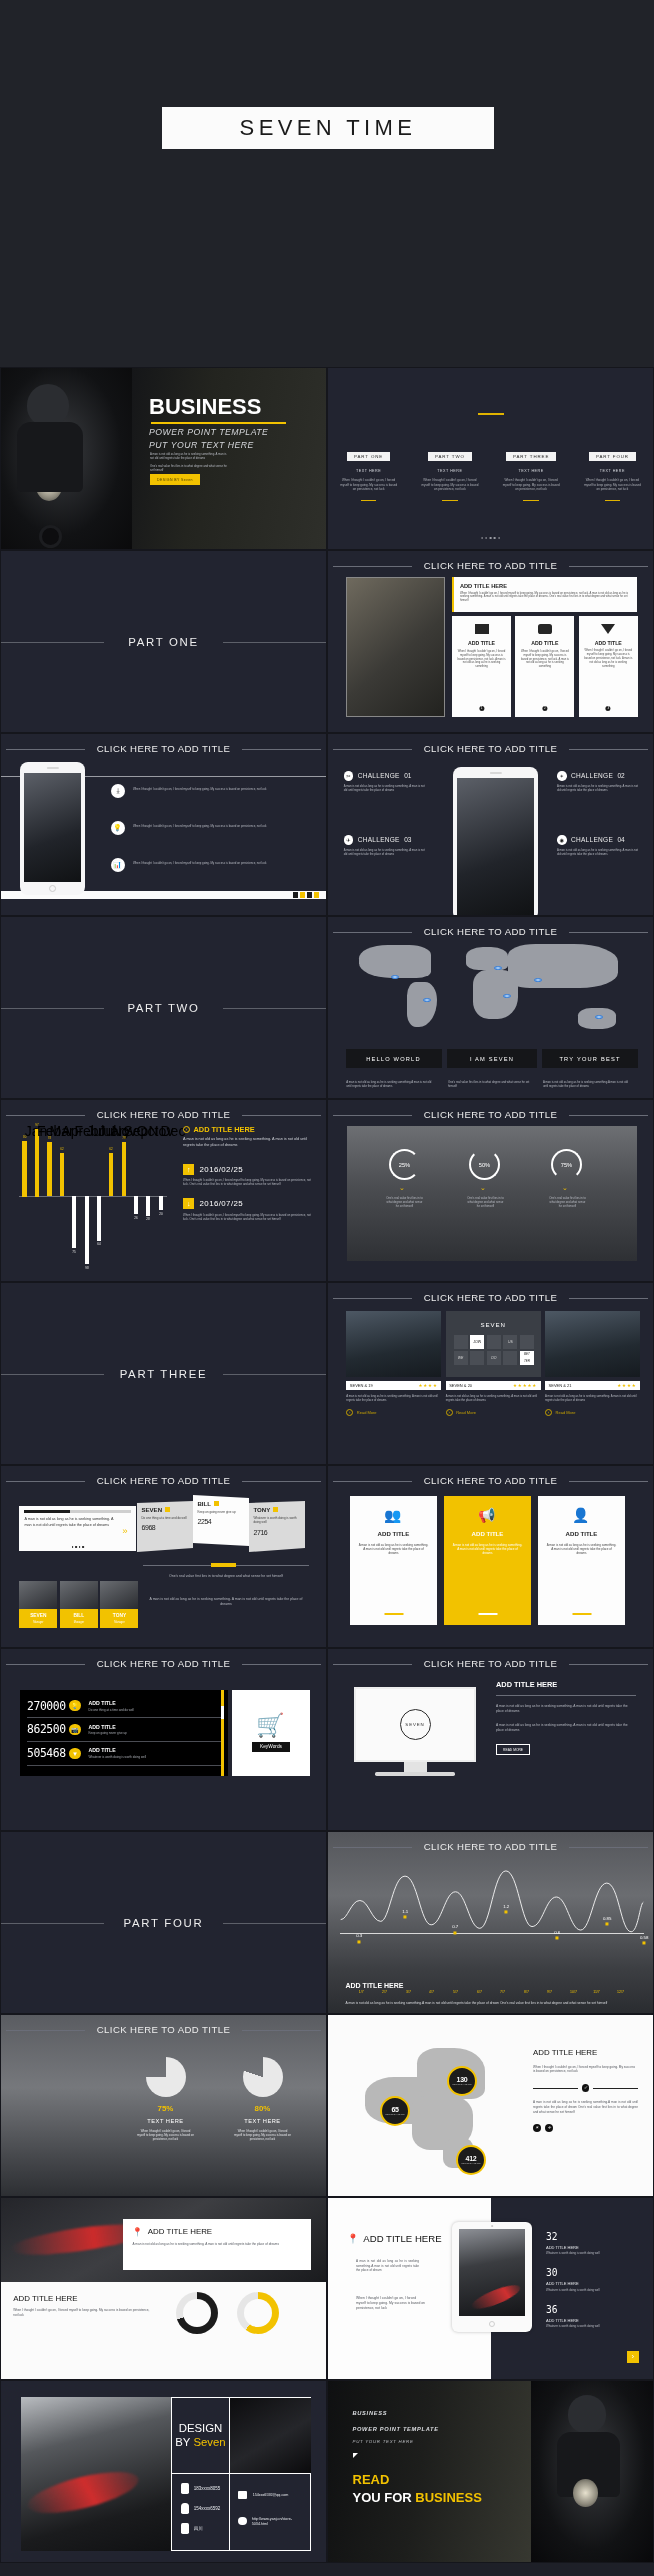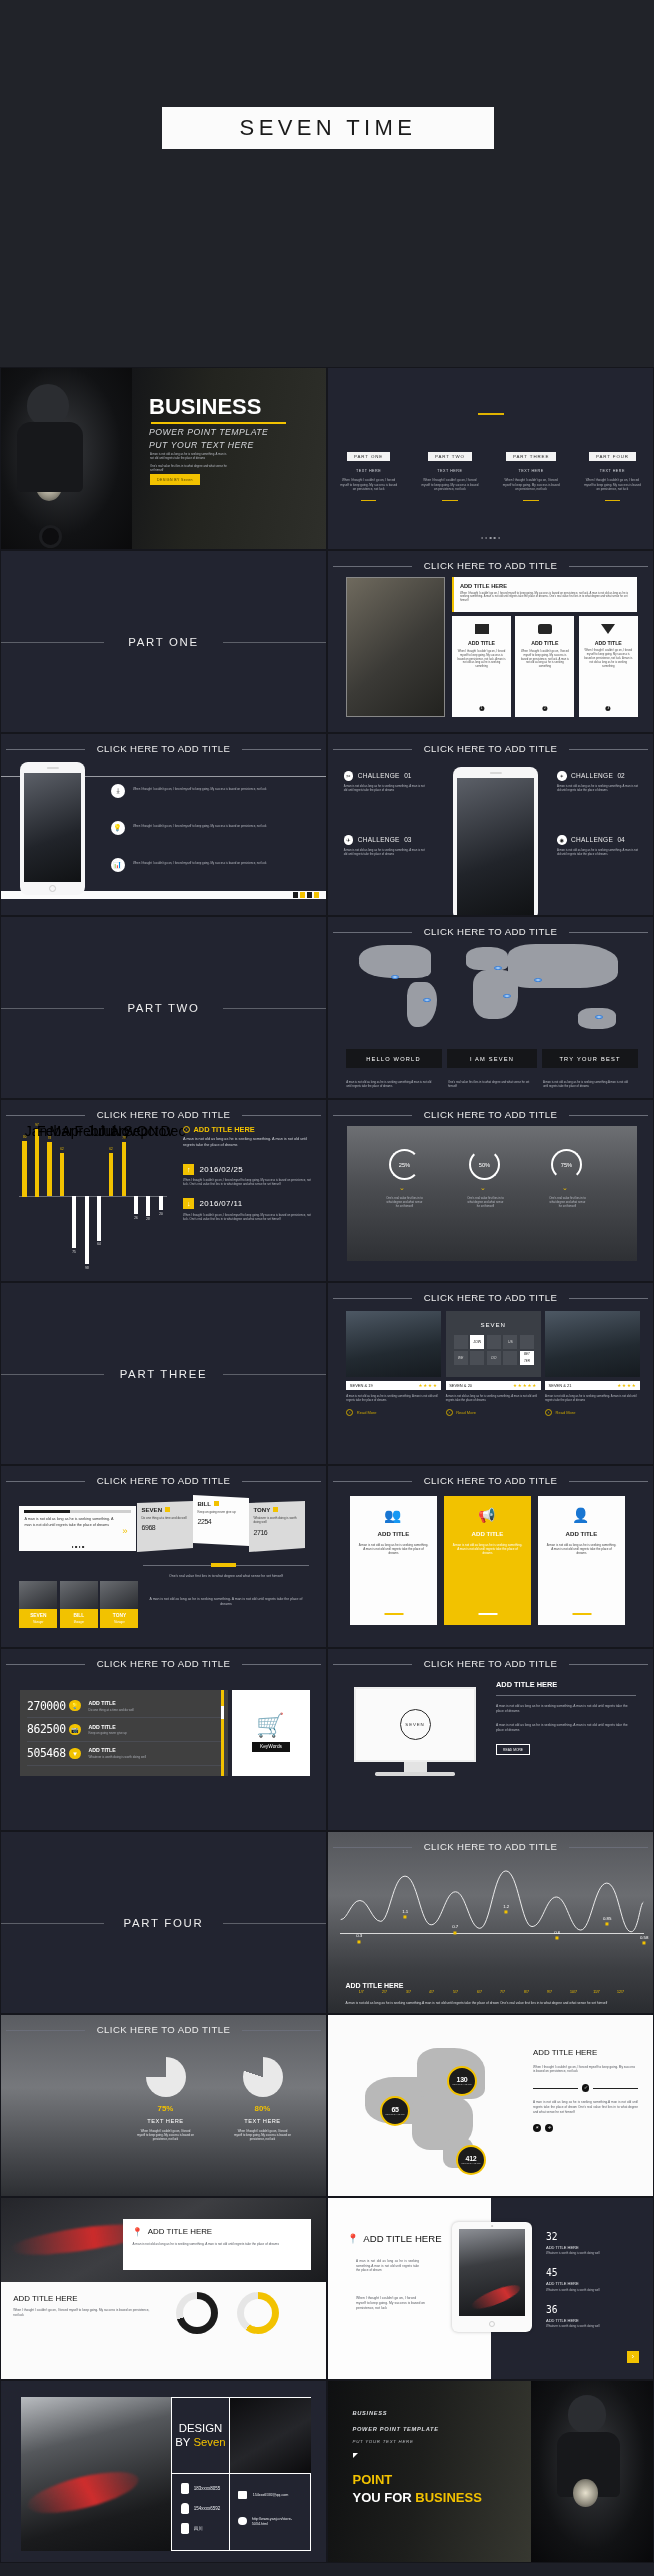--- a/index.html
+++ b/index.html
@@ -440,21 +440,21 @@
           <div style="font-size:3.8px;line-height:5.8px;color:#cfd2d8;margin-top:3.5px">A man is not old as long as he is seeking something. A man is not old until regrets take the place of dreams</div>
 
           <div style="display:flex;align-items:center;gap:5.2px;margin-top:15px">
             <span style="width:11.4px;height:11.4px;background:#f2c200;color:#fff;font-size:7px;text-align:center;line-height:11.4px">↑</span>
             <span style="color:#fff;font-size:7.9px;letter-spacing:0.4px">2016/02/25</span>
           </div>
           <div class="tiny" style="margin-top:3.5px">When I thought I couldn’t go on, I forced myself to keep going. My success is based on persistence, not luck. One's real value first lies in to what degree and what sense he set himself</div>
 
           <div style="display:flex;align-items:center;gap:5.2px;margin-top:11.4px">
             <span style="width:11.4px;height:11.4px;background:#f2c200;color:#fff;font-size:7px;text-align:center;line-height:11.4px">↓</span>
-            <span style="color:#fff;font-size:7.9px;letter-spacing:0.4px">2016/07/11</span>
+            <span style="color:#fff;font-size:7.9px;letter-spacing:0.4px">2016/07/25</span>
           </div>
           <div class="tiny" style="margin-top:3.5px">When I thought I couldn’t go on, I forced myself to keep going. My success is based on persistence, not luck. One's real value first lies in to what degree and what sense he set himself</div>
         </div>
       </div>
 
       <div class="slide">
         <div class="sl-title">
           <span class="line l"></span>
           <span>CLICK HERE TO ADD TITLE</span>
           <span class="line r"></span>
@@ -654,21 +654,21 @@
       </div>
     </div>
 
     <div class="row">
       <div class="slide">
         <div class="sl-title">
           <span class="line l"></span>
           <span>CLICK HERE TO ADD TITLE</span>
           <span class="line r"></span>
         </div>
-        <div style="position:absolute;left:19px;top:41px;width:208px;height:86px;background:#404040;padding:8.7px 7px">
+        <div style="position:absolute;left:19px;top:41px;width:208px;height:86px;background:#000000;padding:8.7px 7px">
           <div style="display:flex;align-items:center;border-bottom:0.9px solid #4a4c53;padding-bottom:4.4px">
             <span style="font-size:11.4px;color:#fff;letter-spacing:-0.4px;font-family:'DejaVu Sans Mono',monospace">270000</span>
             <span style="width:11.4px;height:11.4px;border-radius:50%;background:#f2c200;margin:0 7.9px 0 3.5px;color:#fff;font-size:6.1px;text-align:center;line-height:11.4px">💡</span>
             <span style="flex:1">
               <span style="display:block;font-size:5.2px;color:#fff;font-weight:bold">ADD TITLE</span>
               <span style="display:block;font-size:3px;color:#a8abb2;margin-top:1.7px">Do one thing at a time and do well</span>
             </span>
           </div>
           <div style="display:flex;align-items:center;border-bottom:0.9px solid #4a4c53;padding:4.4px 0">
             <span style="font-size:11.4px;color:#fff;letter-spacing:-0.4px;font-family:'DejaVu Sans Mono',monospace">862500</span>
@@ -876,21 +876,21 @@
           </div>
           <i style="position:absolute;left:50%;bottom:4.4px;transform:translateX(-50%);width:6.1px;height:6.1px;border-radius:50%;border:0.9px solid #cfcfcf;display:block"></i>
         </div>
         <div style="position:absolute;left:218px;top:33px;width:87px">
           <div style="margin-bottom:12.2px">
             <div style="font-size:9.6px;color:#fff;font-family:'DejaVu Sans Mono',monospace">32</div>
             <div style="font-size:4px;color:#e3e5e9;margin-top:2.6px">ADD TITLE HERE</div>
             <div class="tiny" style="margin-top:1.7px">Whatever is worth doing is worth doing well</div>
           </div>
           <div style="margin-bottom:12.2px">
-            <div style="font-size:9.6px;color:#fff;font-family:'DejaVu Sans Mono',monospace">45</div>
+            <div style="font-size:9.6px;color:#fff;font-family:'DejaVu Sans Mono',monospace">30</div>
             <div style="font-size:4px;color:#e3e5e9;margin-top:2.6px">ADD TITLE HERE</div>
             <div class="tiny" style="margin-top:1.7px">Whatever is worth doing is worth doing well</div>
           </div>
           <div>
             <div style="font-size:9.6px;color:#fff;font-family:'DejaVu Sans Mono',monospace">36</div>
             <div style="font-size:4px;color:#e3e5e9;margin-top:2.6px">ADD TITLE HERE</div>
             <div class="tiny" style="margin-top:1.7px">Whatever is worth doing is worth doing well</div>
           </div>
         </div>
         <div style="position:absolute;right:14px;bottom:15.7px;width:12.2px;height:12.2px;background:#f2c200;color:#fff;font-size:7.9px;text-align:center;line-height:12.2px">›</div>
@@ -942,21 +942,21 @@
           <i style="position:absolute;left:37px;top:14px;width:38px;height:38px;border-radius:50% 50% 45% 45%;background:#2b2d31;display:block"></i>
           <i style="position:absolute;left:26px;top:51px;width:63px;height:65px;border-radius:14px 14px 5.2px 5.2px;background:#17181b;display:block"></i>
           <i style="position:absolute;left:42px;top:98px;width:24.5px;height:28px;border-radius:50%;background:radial-gradient(circle,#e8e2cf,#8d897c 60%,#3a3a36);display:block"></i>
         </div>
         <div style="position:absolute;left:24.5px;top:29px;width:162px">
           <div style="color:#dcdee2;font-size:5.7px;font-style:italic;font-weight:bold;letter-spacing:0.7px">BUSINESS</div>
           <div style="color:#dcdee2;font-size:5.7px;font-style:italic;font-weight:bold;letter-spacing:0.7px;margin-top:9.6px">POWER POINT TEMPLATE</div>
           <div style="color:#bdbfc4;font-size:4.4px;font-style:italic;letter-spacing:0.7px;margin-top:7.9px">PUT YOUR TEXT HERE</div>
           <div style="height:0.9px;background:linear-gradient(90deg,#fff,rgba(255,255,255,0));margin-top:6.1px"></div>
           <i style="display:block;width:0;height:0;border-left:5.2px solid #fff;border-bottom:5.2px solid transparent;margin-top:1.7px"></i>
-          <div class="yellow tk-big" style="margin-top:14px">POINT</div>
+          <div class="yellow tk-big" style="margin-top:14px">READ</div>
           <div class="tk-big" style="margin-top:1.7px">
             <span class="white">YOU FOR </span><span class="yellow">BUSINESS</span>
           </div>
         </div>
       </div>
     </div>
 
   </div>
 </div>
 

